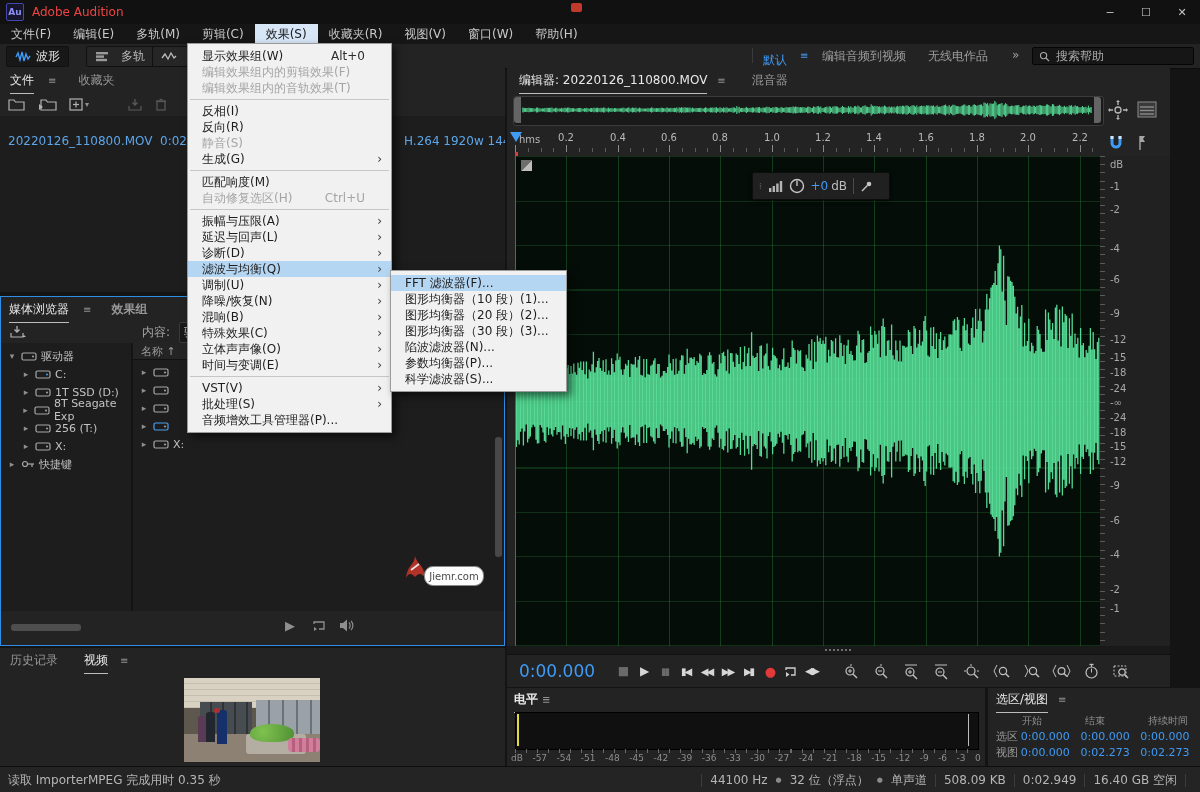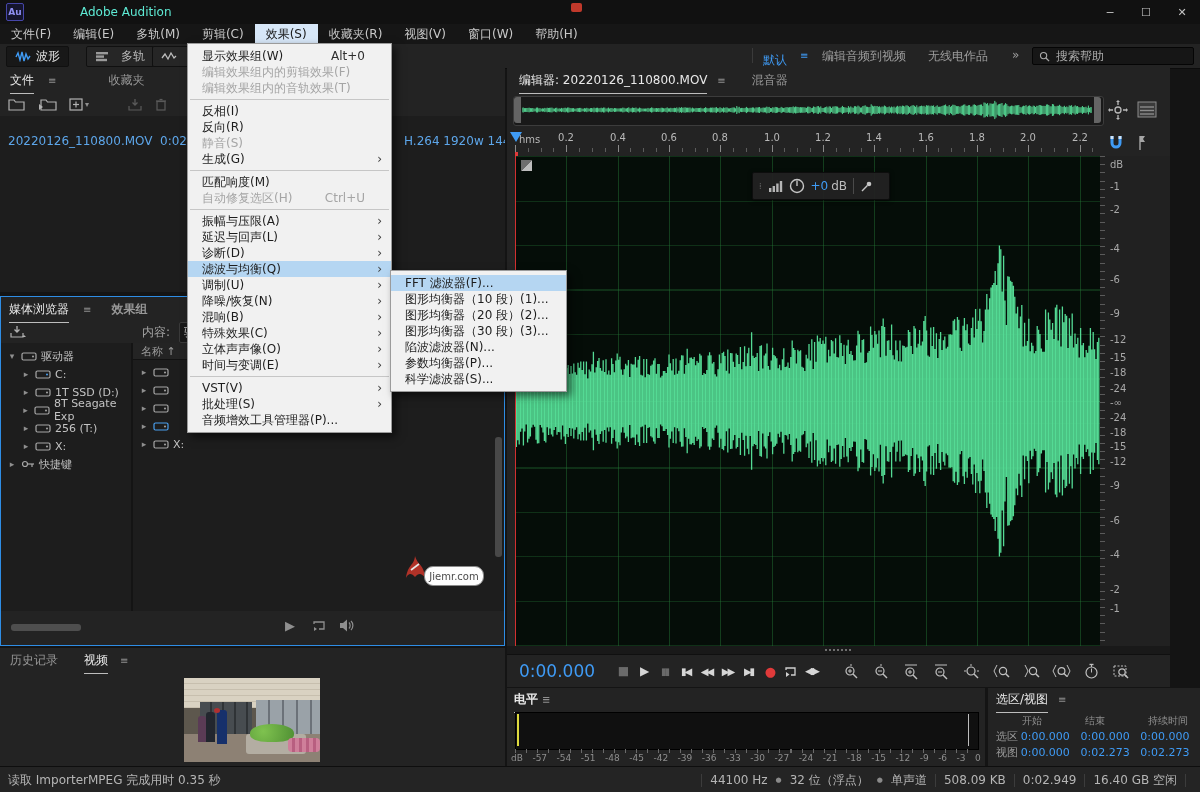--- a/index.html
+++ b/index.html
@@ -4,21 +4,21 @@
 <style>
   html,body{margin:0;padding:0;background:#000;}
   .window{position:relative;width:1200px;height:792px;background:#141414;overflow:hidden;
     font-family:"DejaVu Sans","Liberation Sans",sans-serif;font-size:12px;color:#c8c8c8;}
   .abs{position:absolute;}
   .panel{position:absolute;background:#232323;}
   
   .titlebar{left:0;top:0;width:1200px;height:24px;background:#111;display:flex;align-items:center;}
   .aulogo{width:16px;height:16px;margin:0 8px 0 6px;background:#15152e;border:1px solid #4646a8;border-radius:2px;
     color:#8f8ff2;font-size:9px;font-weight:bold;display:flex;align-items:center;justify-content:center;}
-  .wtitle{color:#5eead4;font-size:12px;margin-left:48px;}
+  .wtitle{color:#ef4444;font-size:12px;}
   .winbtn{width:36px;height:24px;display:flex;align-items:center;justify-content:center;color:#c4c4c4;font-size:11px;}
   .menubar{left:0;top:24px;width:1200px;height:20px;background:#161616;display:flex;align-items:center;}
   .mbar-item{padding:0 11px;height:20px;display:flex;align-items:center;color:#c9c9c9;white-space:nowrap;}
   .mbar-item.selected{background:#d7e7f8;color:#171717;}
   .toolbar{left:0;top:44px;width:1200px;height:24px;background:#232323;border-bottom:1px solid #0c0c0c;}
   .tbtn{position:absolute;top:2px;height:19px;border-radius:2px;display:flex;align-items:center;gap:5px;
     padding:0 8px;background:#262626;border:1px solid #101010;color:#b9b9b9;white-space:nowrap;}
   .tbtn.active{background:#181818;color:#e6e6e6;}
   .searchbox{position:absolute;display:flex;align-items:center;gap:6px;background:#161616;
     border:1px solid #050505;border-radius:2px;color:#a9a9a9;padding:0 6px;}
@@ -126,21 +126,21 @@
           <line x1="7.6" y1="7.6" x2="11" y2="11" stroke="#a9a9a9" stroke-width="1.4"></line>
         </svg>
       <span>搜索帮助</span>
     </div>
   </div>
 
   <div class="panel" style="left:0;top:68px;width:505px;height:224px;">
     <div class="tabs" style="padding-left:10px;gap:14px;">
       <span class="tab active">文件</span>
       <span class="hamb">≡</span>
-      <span class="tab" style="margin-left:38px;">收藏夹</span>
+      <span class="tab" style="margin-left:8px;">收藏夹</span>
     </div>
     <div class="abs" style="left:0;top:24px;width:505px;height:24px;display:flex;align-items:center;gap:12px;padding-left:8px;">
       <svg width="18" height="13" viewBox="0 0 18 13">
           <path d="M1 2h5l1.5 2H16v8H1z" fill="none" stroke="#b2b2b2" stroke-width="1.2"></path>
         </svg>
       <svg width="19" height="13" viewBox="0 0 19 13">
           <path d="M3 2h5l1.5 2H18v8H3z" fill="none" stroke="#b2b2b2" stroke-width="1.2"></path>
           <path d="M1 6l4 3-4 3z" fill="#b2b2b2"></path>
         </svg>
       <span style="display:flex;align-items:center;gap:2px;">

